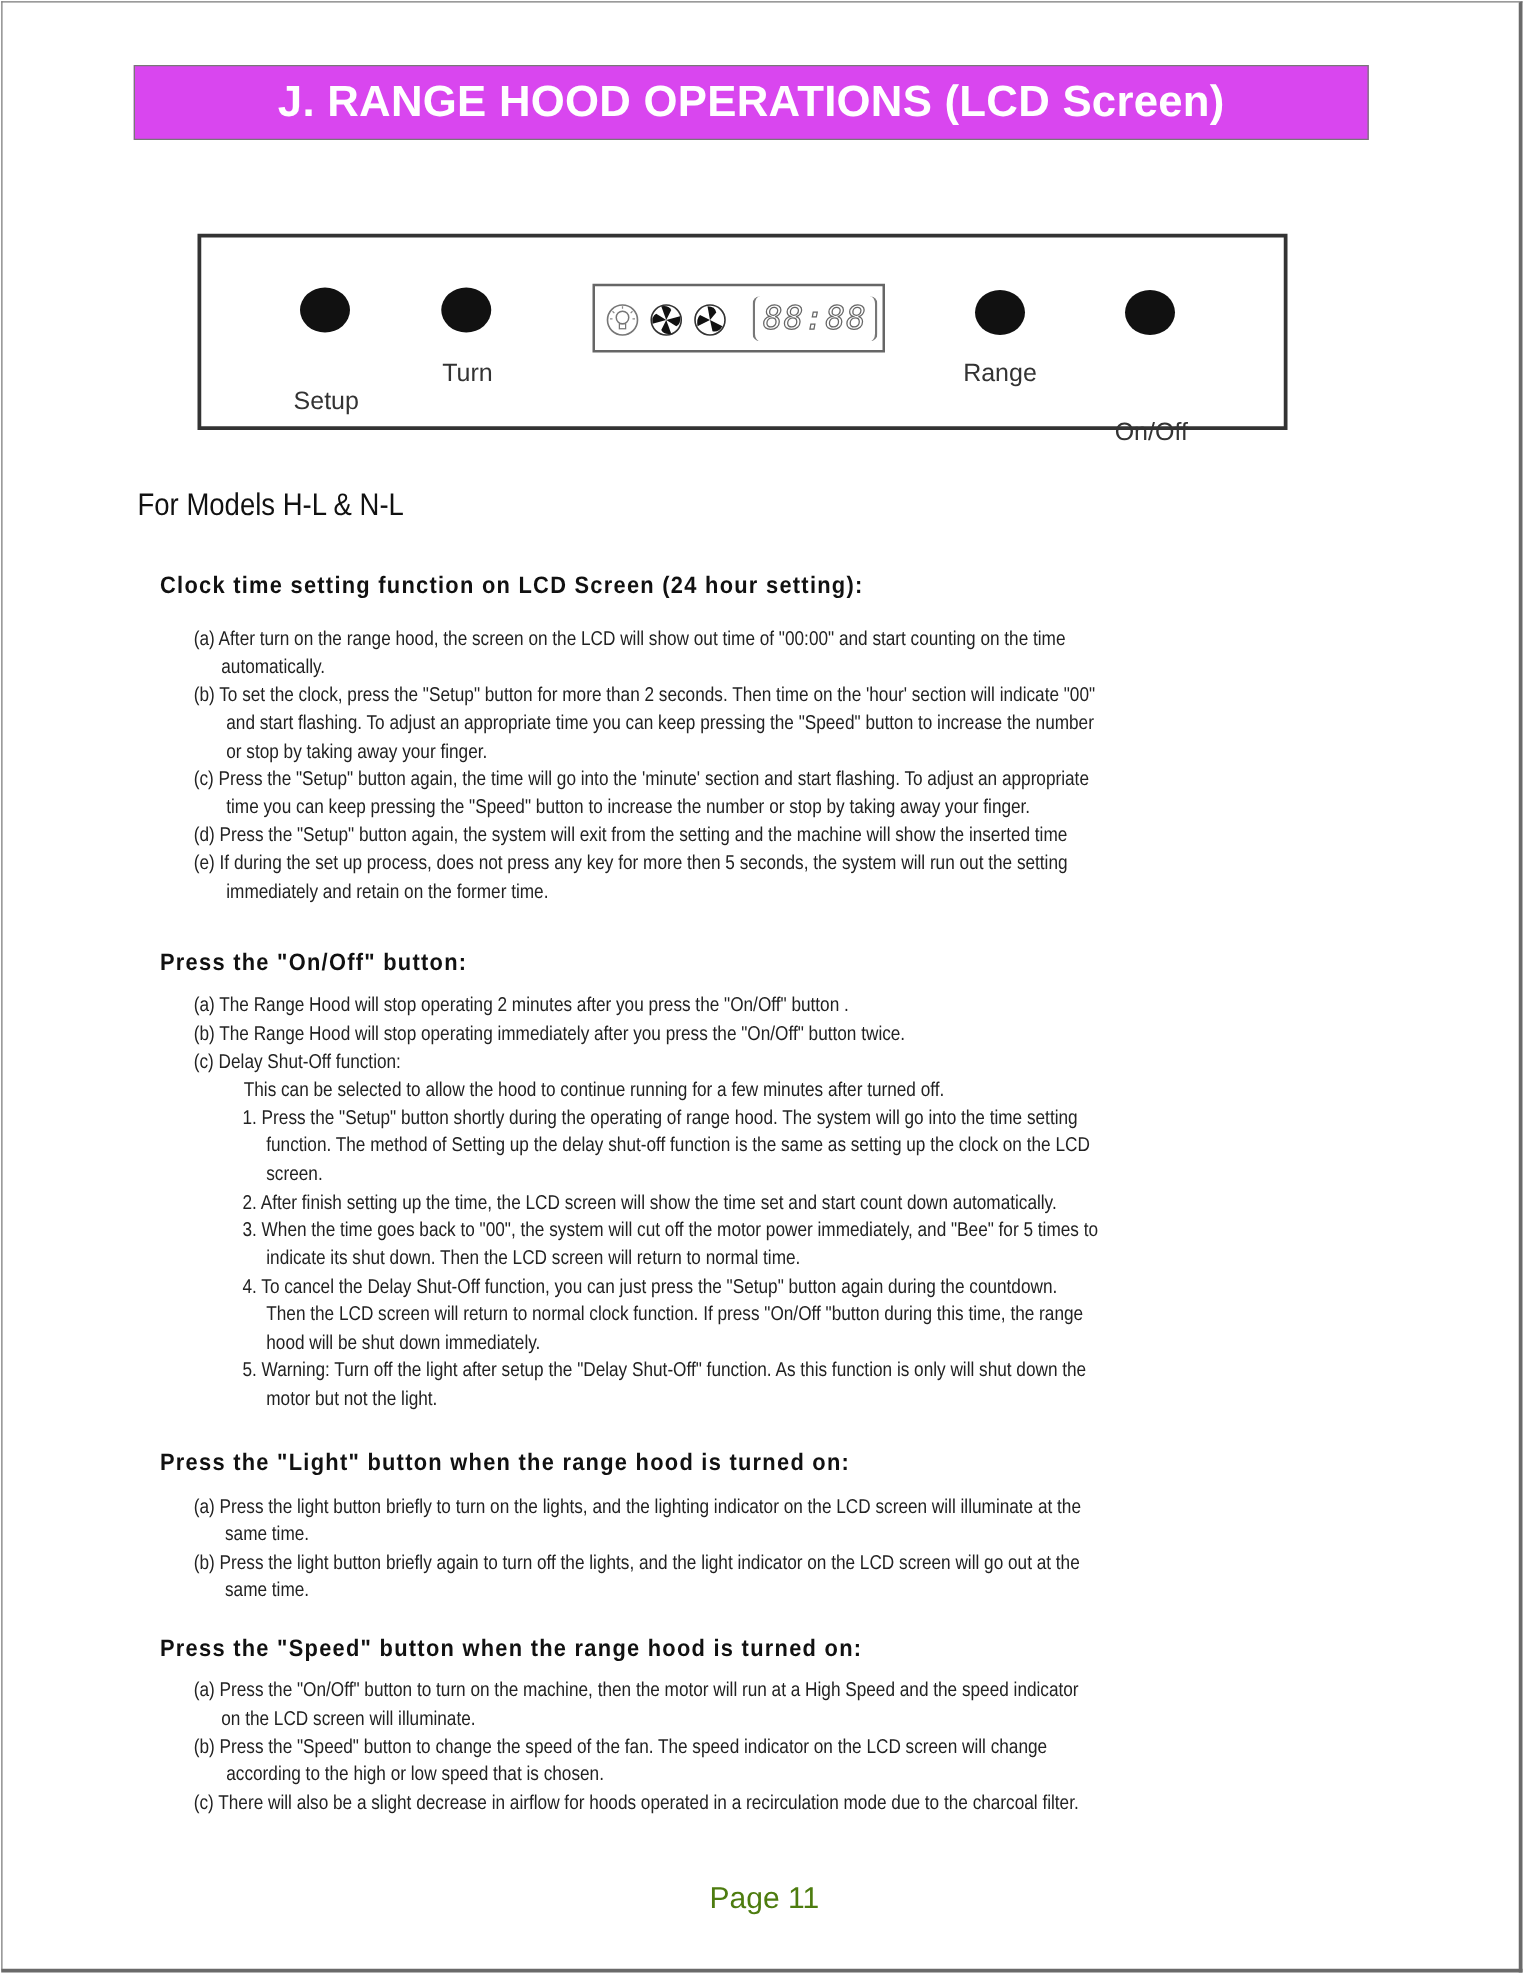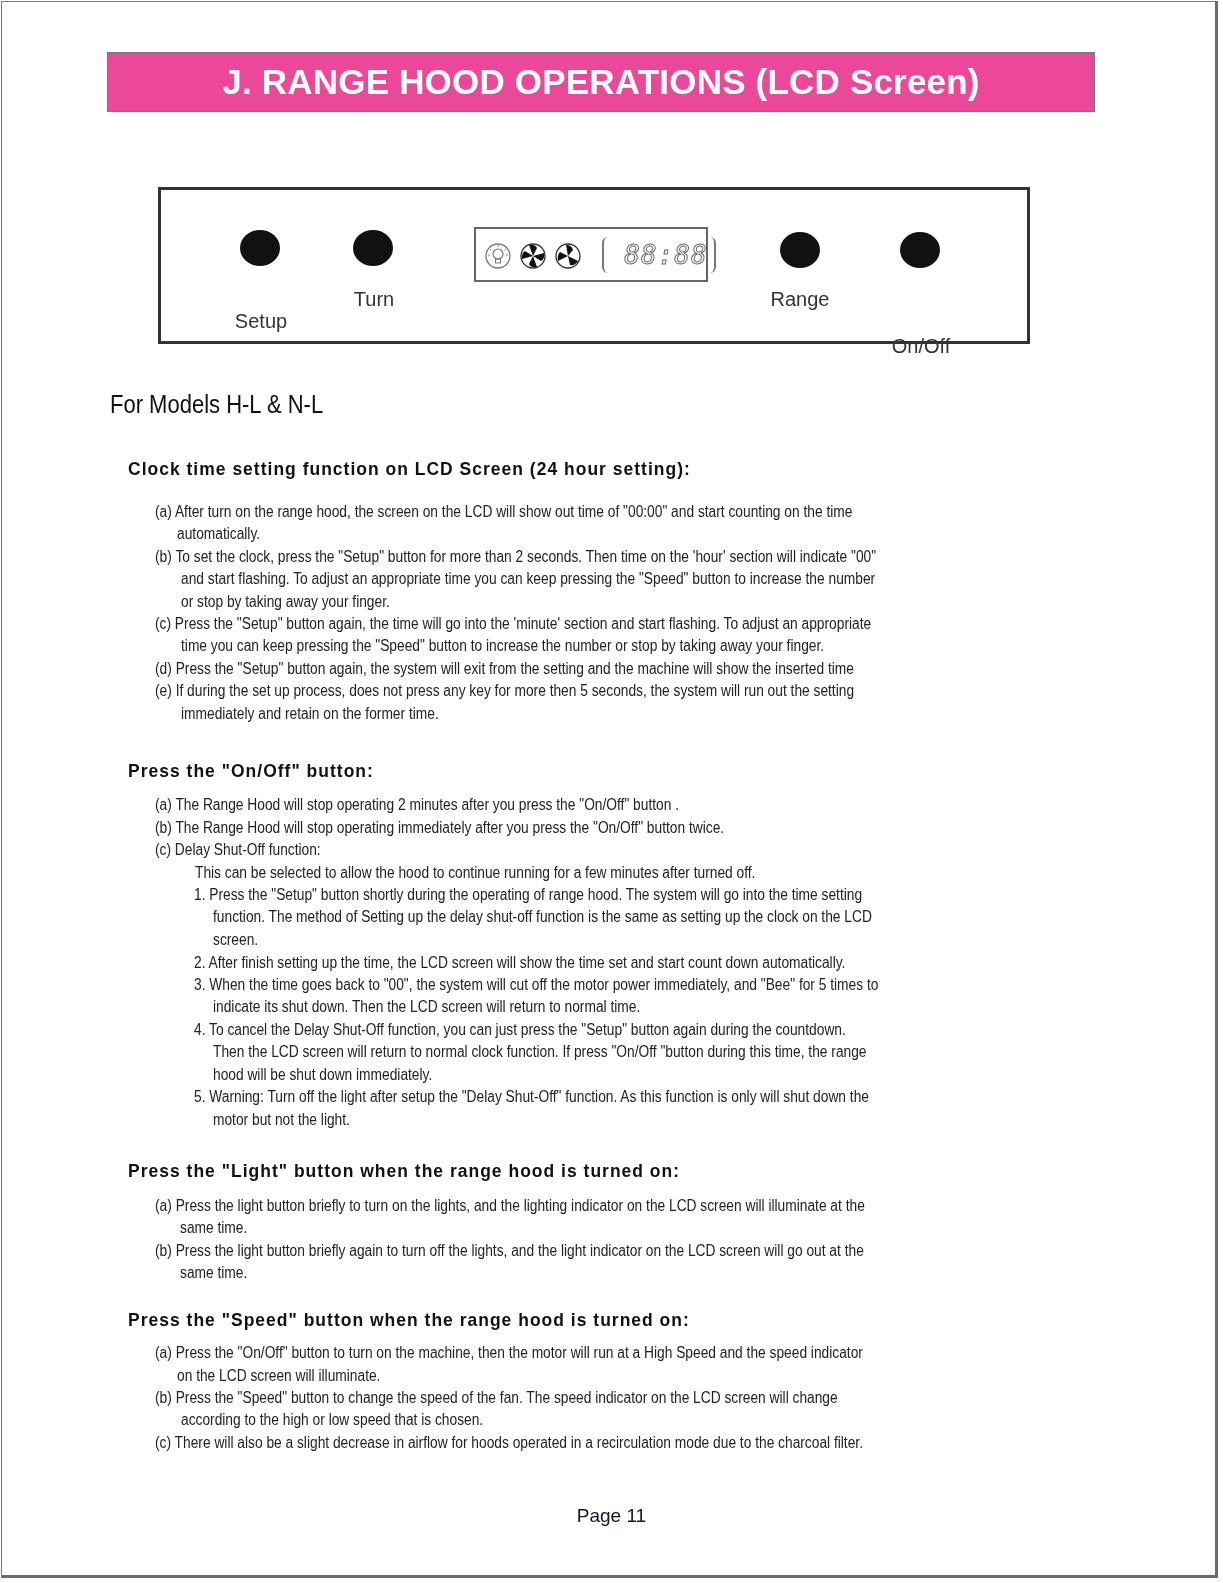--- a/index.html
+++ b/index.html
@@ -4,21 +4,21 @@
   <style>
     html, body { margin: 0; padding: 0; background: #ffffff; }
     body { width: 1223px; height: 1583px; position: relative; overflow: hidden; }
     .page {
       position: absolute; left: 1px; top: 1px; width: 1217px; height: 1577px;
       border: 1px solid #7a7a7a; border-right: 3px solid #6a6a6a; border-bottom: 3px solid #6a6a6a;
       background: #fff; box-sizing: border-box;
     }
     .title-bar {
       position: absolute; left: 107px; top: 52px; width: 986px; height: 58px;
-      background: #ec4899; color: #ffffff; display: flex; align-items: center; justify-content: center;
+      background: #d946ef; color: #ffffff; display: flex; align-items: center; justify-content: center;
       font-family: "Liberation Sans", sans-serif; font-weight: bold; font-size: 35px; letter-spacing: 0.2px;
       border: 1px solid #777;
     }
     .panel {
       position: absolute; left: 158px; top: 187px; width: 872px; height: 157px;
       border: 3px solid #333; box-sizing: border-box; background: #fff;
     }
     .btn {
       position: absolute; width: 40px; height: 36px; border-radius: 50%; background: #111;
     }
@@ -29,38 +29,38 @@
     .lcd {
       position: absolute; left: 313px; top: 37px; width: 234px; height: 55px;
       border: 2px solid #666; box-sizing: border-box; background: #fff;
     }
     .lcd-icon { position: absolute; top: 13px; width: 28px; height: 28px; }
     .lcd-digits {
       position: absolute; left: 126px; top: 8px; width: 96px; height: 36px;
       border-left: 2px solid #777; border-right: 2px solid #777; border-radius: 6px;
       display: flex; align-items: center; justify-content: center;
       font-family: "DejaVu Sans Mono", monospace; font-style: italic; font-size: 26px; color: #888;
-      -webkit-text-stroke: 1px #666; color: #fff; letter-spacing: 1px; padding-left: 14px;
+      -webkit-text-stroke: 1px #666; color: #fff; letter-spacing: 1px;
     }
     .models {
       position: absolute; left: 110px; top: 390px;
       font-family: "Liberation Sans", sans-serif; font-size: 25px; color: #111; transform: scaleX(0.88); transform-origin: left;
     }
     .section-head {
       position: absolute; left: 128px;
       font-family: "Liberation Sans", sans-serif; font-weight: bold; font-size: 19px; color: #111;
       letter-spacing: 1.1px; transform: scaleX(0.92); transform-origin: left; white-space: nowrap;
     }
     .para {
       position: absolute; font-family: "Liberation Sans", sans-serif; font-size: 16px; color: #222;
       line-height: 22.4px; transform: scaleX(0.86); transform-origin: left; white-space: nowrap;
     }
     .footer {
       position: absolute; left: 0; width: 1223px; top: 1505px; text-align: center;
-      font-family: "Liberation Sans", sans-serif; font-size: 19px; color: #0f172a;
+      font-family: "Liberation Sans", sans-serif; font-size: 24px; color: #4d7c0f;
     }
   </style>
 </head>
 <body>
 
 <div class="page"></div>
 
 <div class="title-bar">J. RANGE HOOD OPERATIONS (LCD Screen)</div>
 
 <div class="panel">

